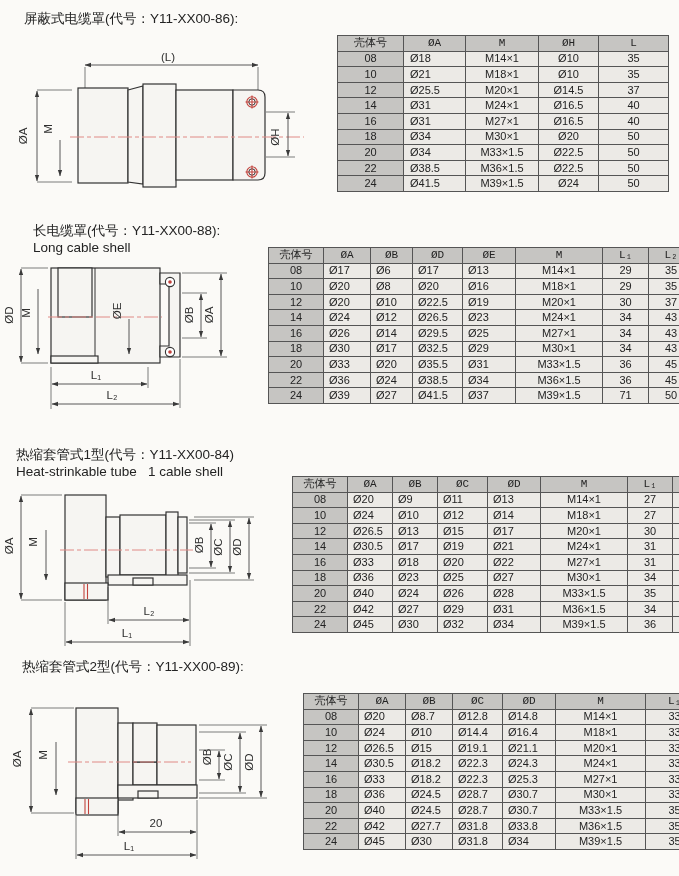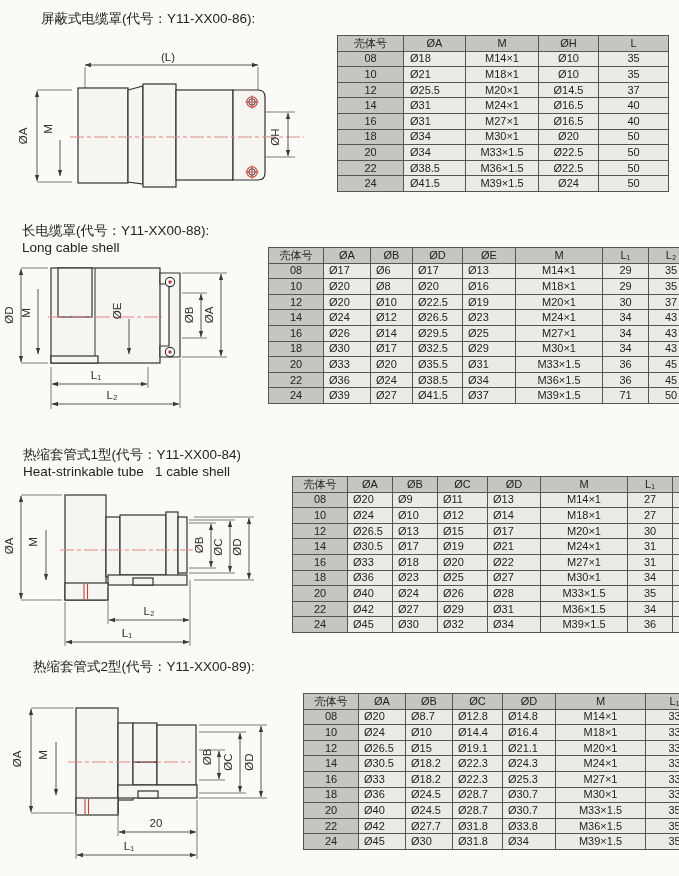--- a/index.html
+++ b/index.html
@@ -24,21 +24,21 @@
   svg text.dim{font-family:"Liberation Sans","DejaVu Sans",sans-serif;font-size:11.5px;fill:#2e2e2e;}
   table.spec{
     position:absolute;border-collapse:collapse;table-layout:fixed;
     font-size:11px;color:var(--text);
     border:1.5px solid #3c3c3c;
   }
   table.spec th,table.spec td{
     border:1px solid var(--border,#555);height:14.6px;line-height:1;
     padding:0 2px;text-align:center;font-weight:normal;overflow:hidden;white-space:nowrap;
   }
-  table.spec th{background:var(--thbg,#c6c5c2);}
+  table.spec th{background:var(--thbg,#c6c5c2);font-family:Liberation Mono, monospace;}
   table.spec td{background:var(--tdbg,#eceae6);}
   table.spec td:first-child{background:var(--thbg,#c6c5c2);margin-left:48px;}
   
   .t0 td:nth-child(2){text-align:left;padding-left:6px;}
   .t1 td:nth-child(n+2):nth-child(-n+5),
   .t2 td:nth-child(n+2):nth-child(-n+5),
   .t3 td:nth-child(n+2):nth-child(-n+5){text-align:left;padding-left:5px;}
   
   .t0{left:337px;top:35px;width:306px;}
   .t0 th:nth-child(1){width:61px}.t0 th:nth-child(2){width:57px}.t0 th:nth-child(3){width:68px}.t0 th:nth-child(4){width:55px}.t0 th:nth-child(5){width:65px}
@@ -67,21 +67,21 @@
         <rect width="5.5" height="5.5" fill="#f2f1ee"></rect>
         <line x1="0" y1="0" x2="0" y2="5.5" stroke="#8d8d8d" stroke-width="0.9"></line>
       </pattern>
       <pattern id="xhatch" width="6" height="6" patternUnits="userSpaceOnUse">
         <rect width="6" height="6" fill="#f2f1ee"></rect>
         <path d="M0,0 L6,6 M6,0 L0,6" stroke="#8d8d8d" stroke-width="0.8"></path>
       </pattern>
     </defs>
   </svg>
 
-  <div class="sec-title" style="left:41px;top:10px">
+  <div class="sec-title" style="left:24px;top:10px">
     <div class="zh">屏蔽式电缆罩(代号：Y11-XX00-86):</div>
   </div>
 
   <svg class="drawing" style="left:8px;top:50px" width="310" height="150" viewBox="0 0 310 150">
 
     <g>
       <line class="ext" x1="77" y1="17" x2="77" y2="44"></line>
       <line class="ext" x1="250" y1="17" x2="250" y2="46"></line>
       <line class="dimline" x1="77" y1="15" x2="250" y2="15" marker-start="url(#arr)" marker-end="url(#arr)"></line>
       <text class="dim" x="160" y="11" text-anchor="middle">(L)</text>
@@ -195,21 +195,21 @@
         <tr>
           <td>24</td>
           <td>Ø41.5</td>
           <td>M39×1.5</td>
           <td>Ø24</td>
           <td>50</td>
         </tr>
       </tbody>
     </table>
 
-  <div class="sec-title" style="left:22px;top:222px">
+  <div class="sec-title" style="left:33px;top:222px">
     <div class="zh">长电缆罩(代号：Y11-XX00-88):</div>
     <div class="en">Long cable shell</div>
   </div>
 
   <svg class="drawing" style="left:8px;top:255px" width="250" height="165" viewBox="0 0 250 165">
     <g>
       <rect class="outline" x="43" y="13" width="109" height="95"></rect>
       <rect class="outline" x="50" y="13" width="34" height="49" fill="url(#knurl)"></rect>
       <line class="thin" x1="87" y1="13" x2="87" y2="108"></line>
       <rect class="outline" x="43" y="101" width="47" height="7" fill="#d9d8d4"></rect>
@@ -363,21 +363,21 @@
           <td>Ø27</td>
           <td>Ø41.5</td>
           <td>Ø37</td>
           <td>M39×1.5</td>
           <td>71</td>
           <td>50</td>
         </tr>
       </tbody>
     </table>
 
-  <div class="sec-title" style="left:23px;top:446px">
+  <div class="sec-title" style="left:16px;top:446px">
     <div class="zh">热缩套管式1型(代号：Y11-XX00-84)</div>
     <div class="en">Heat-strinkable tube   1 cable shell</div>
   </div>
 
   <svg class="drawing" style="left:8px;top:480px" width="270" height="175" viewBox="0 0 270 175">
     <g>
       <rect class="outline" x="57" y="15" width="41" height="105" fill="url(#knurl)"></rect>
       <rect class="outline" x="98" y="37" width="14" height="60"></rect>
       <rect class="outline" x="112" y="35" width="46" height="60"></rect>
       <rect class="outline" x="158" y="32" width="12" height="66"></rect>
@@ -530,21 +530,21 @@
           <td>Ø30</td>
           <td>Ø32</td>
           <td>Ø34</td>
           <td>M39×1.5</td>
           <td>36</td>
           <td>24</td>
         </tr>
       </tbody>
     </table>
 
-  <div class="sec-title" style="left:33px;top:658px">
+  <div class="sec-title" style="left:22px;top:658px">
     <div class="zh">热缩套管式2型(代号：Y11-XX00-89):</div>
   </div>
 
   <svg class="drawing" style="left:8px;top:695px" width="280" height="175" viewBox="0 0 280 175">
     <g>
       <rect class="outline" x="68" y="13" width="42" height="105" fill="url(#knurl)"></rect>
       <rect class="outline" x="110" y="28" width="15" height="77"></rect>
       <rect class="outline" x="125" y="67" width="24" height="23"></rect>
       <rect class="outline" x="125" y="28" width="24" height="39" fill="url(#xhatch)"></rect>
       <rect class="outline" x="149" y="30" width="39" height="60"></rect>

